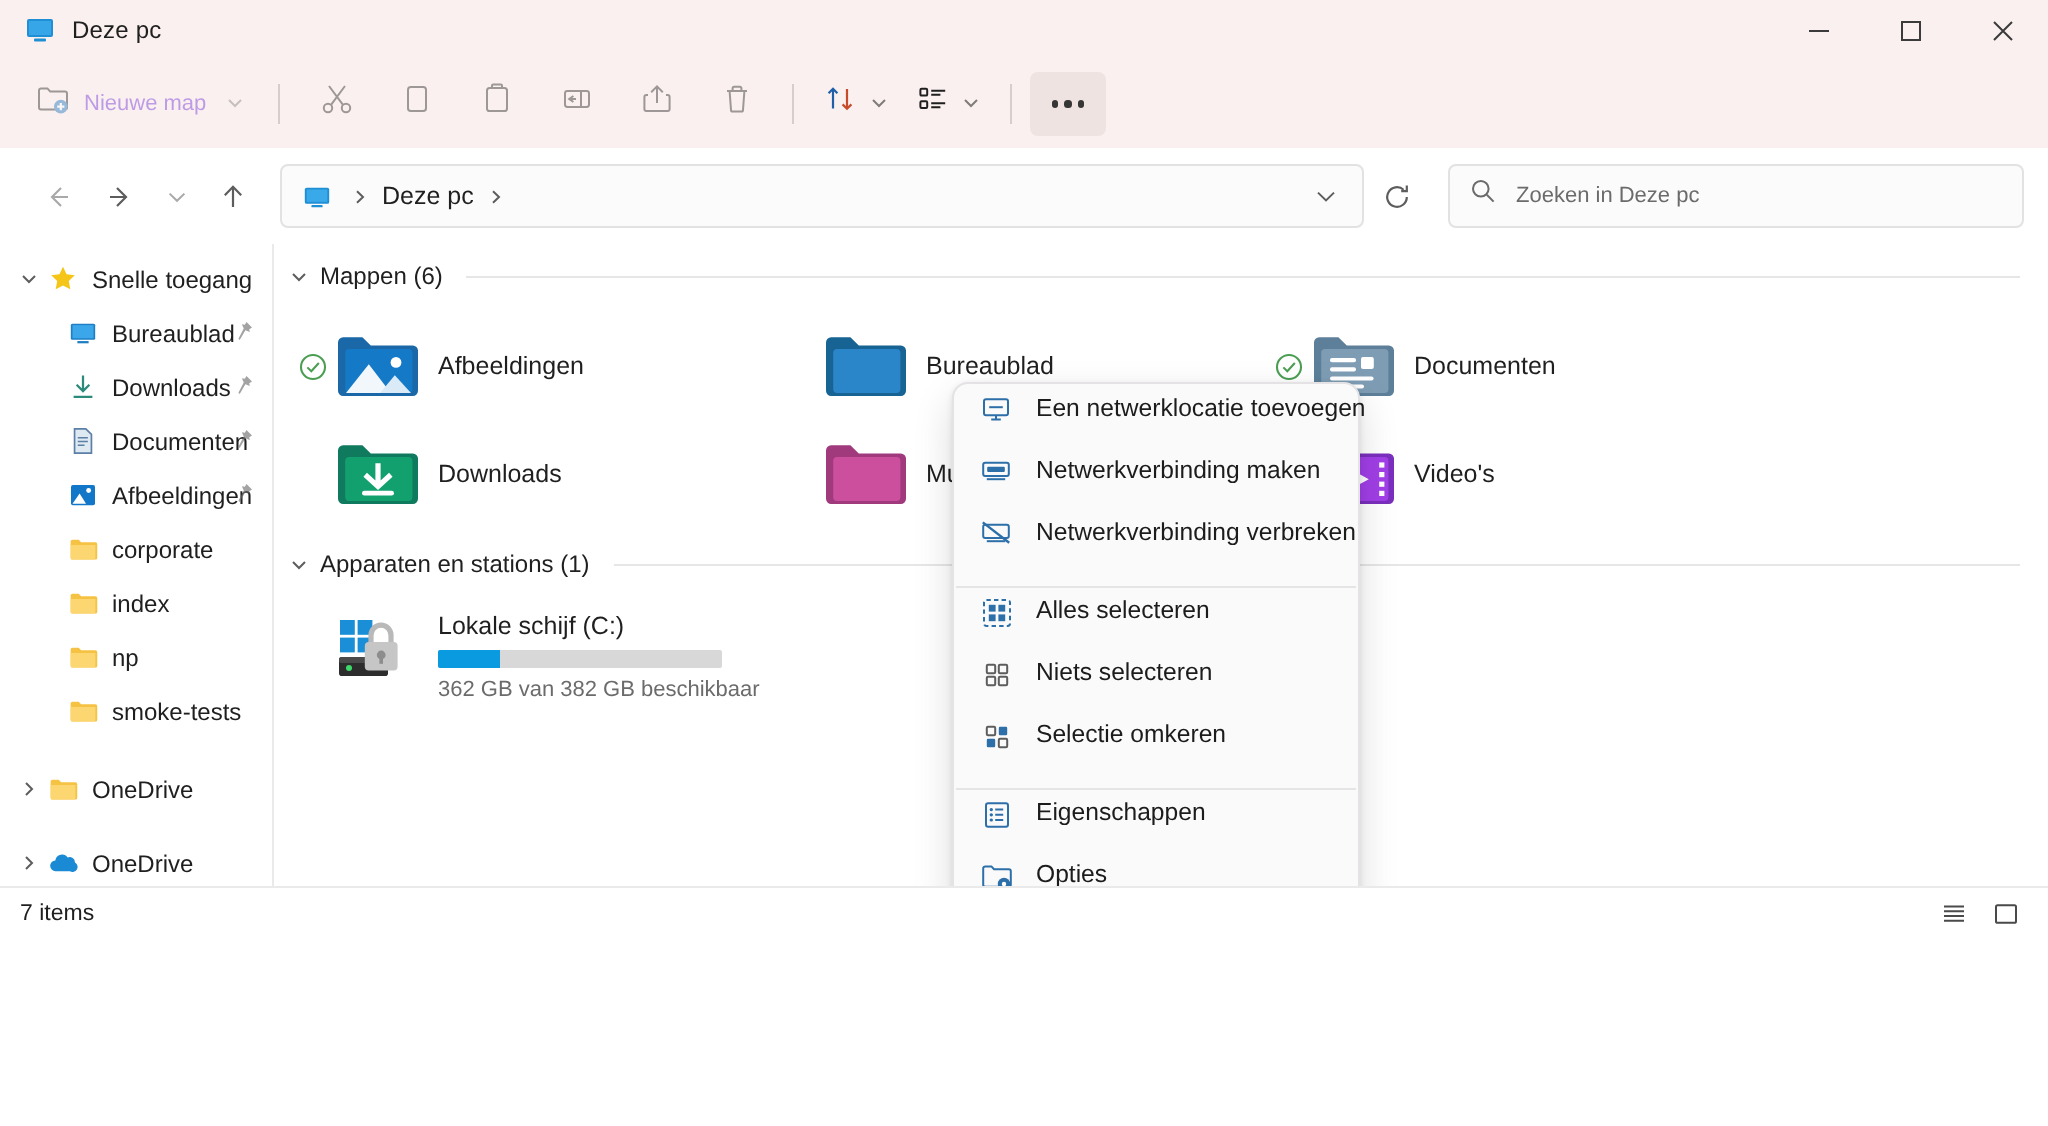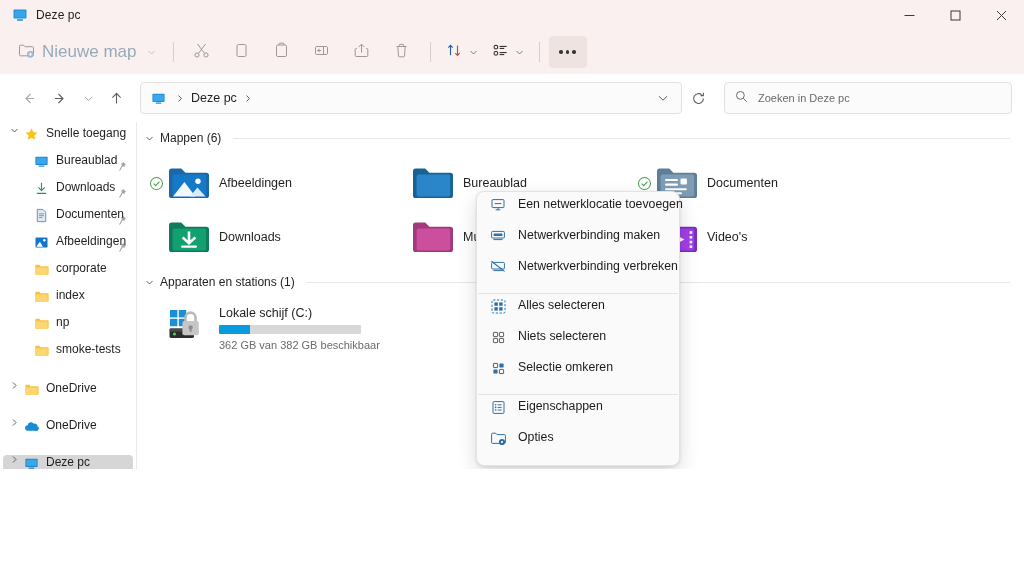--- a/index.html
+++ b/index.html
@@ -52,21 +52,21 @@
     padding: 0 10px;
     gap: 2px;
   }
   .cmd-newfolder {
     display: flex; align-items: center;
     height: 32px; padding: 0 8px 0 8px;
     gap: 7px; border-radius: 4px;
     opacity: 0.42;
   }
   .cmd-newfolder .label {
-    font-size: 17px; color: #0c4a6e;
+    font-size: 11px; color: #6d28d9;
   }
   .cmd-chev { opacity: 0.55; margin-left: 3px; }
   .cmd-sep {
     width: 1px; height: 20px;
     background: #d8cdcc;
     margin: 0 7px;
   }
   .cmd-btn {
     width: 38px; height: 32px;
     display: flex; align-items: center; justify-content: center;
@@ -162,21 +162,21 @@
   .sidebar {
     width: 137px; flex: 0 0 137px;
     background: #ffffff;
     border-right: 1px solid #eaeaea;
     padding-top: 4px;
     overflow: hidden;
     position: relative;
   }
   .tree-item {
     height: 27px;
-    display: flex; align-items: flex-start;
+    display: flex; align-items: center;
     margin: 0 3px;
     border-radius: 4px;
     padding-left: 2px;
     position: relative;
   }
   .tree-item.selected { background: #d6d6d6; }
   .tw {
     width: 18px; flex: 0 0 18px;
     display: flex; align-items: center; justify-content: center;
     color: #5d5d5d;
@@ -1008,13 +1008,28 @@
               <circle cx="12" cy="12" r="3.1" fill="#2d6fa8" stroke="none"></circle>
               <circle cx="12" cy="12" r="1.1" fill="#ffffff" stroke="none"></circle>
             </svg>
           </span>
           <span class="mi-label">Opties</span>
         </div>
       </div>
     </div>
   </div>
 
+  <div class="statusbar">
+    <span class="status-text">7 items</span>
+    <span class="status-right">
+      <span class="view-btn">
+        <svg width="14" height="14" viewBox="0 0 14 14" fill="none" stroke="currentColor" stroke-width="1">
+            <path d="M2 3.2 H12 M2 5.6 H12 M2 8 H12 M2 10.4 H12"></path>
+          </svg>
+      </span>
+      <span class="view-btn">
+        <svg width="14" height="14" viewBox="0 0 14 14" fill="none" stroke="currentColor" stroke-width="1">
+            <rect x="2" y="2.6" width="10" height="8.8" rx="0.8"></rect>
+          </svg>
+      </span>
+    </span>
+  </div>
 </div>
 
 </body></html>

